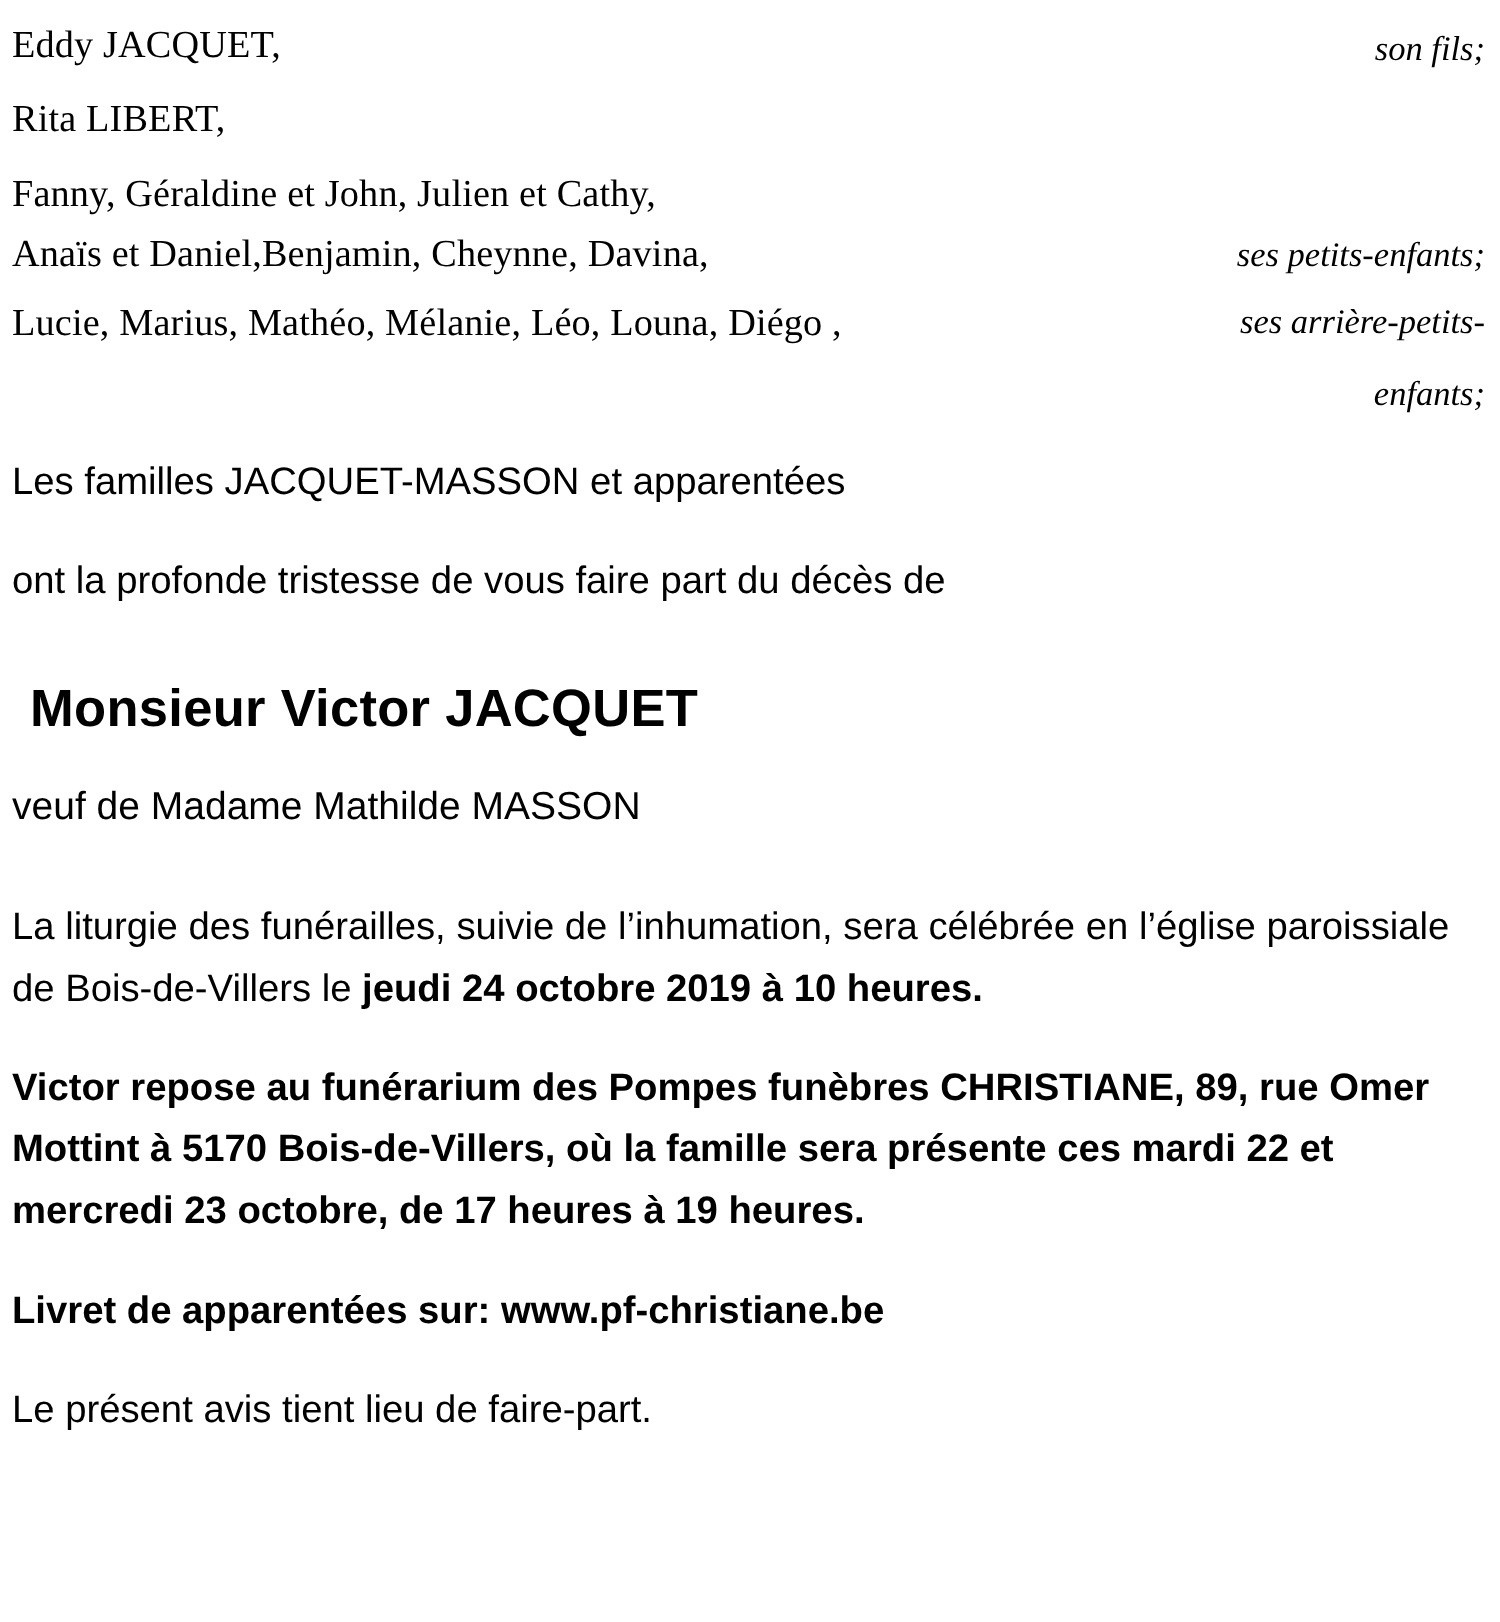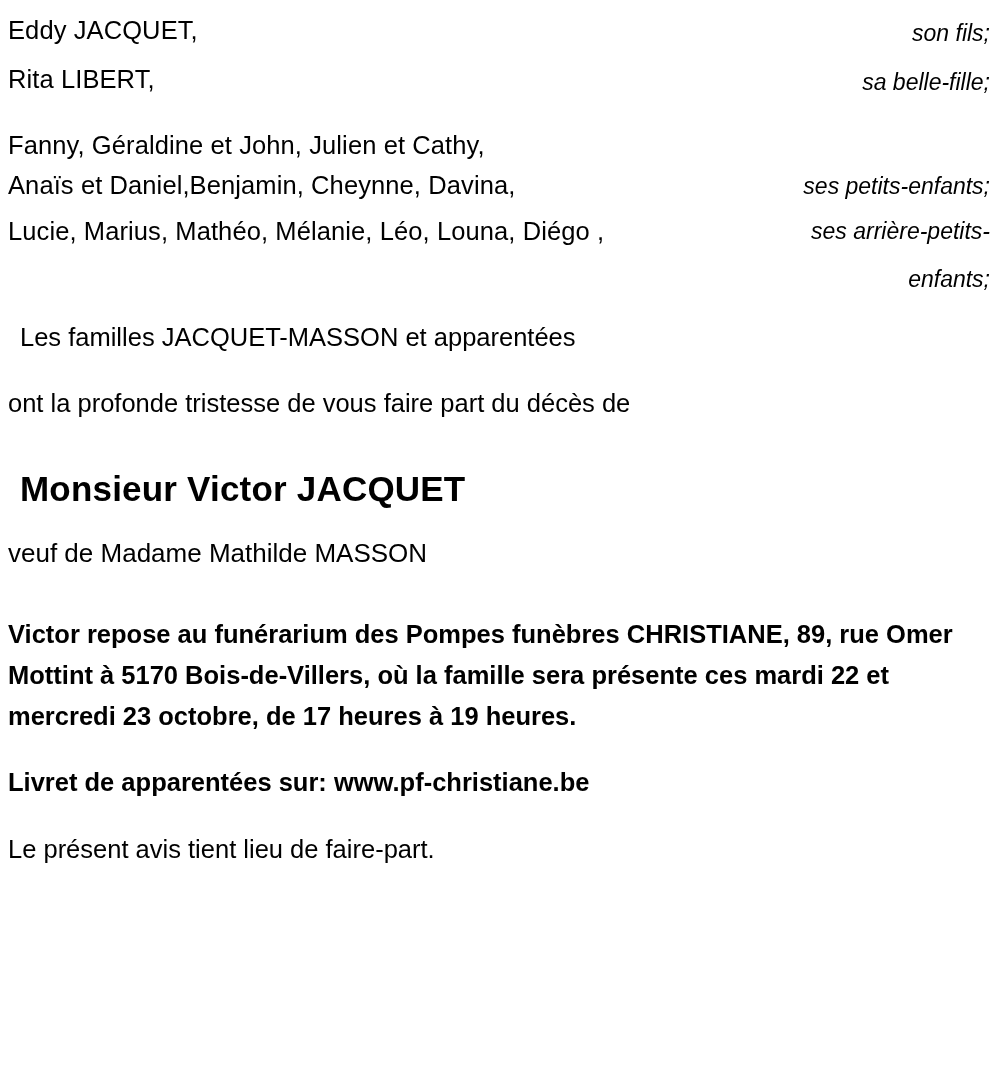--- a/index.html
+++ b/index.html
@@ -27,20 +27,21 @@
   
   .survivors {
     position: relative;
     padding: 6px 10px 0 8px;
   }
   .srow {
     display: flex;
     align-items: flex-start;
     justify-content: space-between;
     width: 100%;
+    font-family: Liberation Serif, serif;
   }
   .names {
     flex: 0 1 auto;
     font-size: 25.5px;
     line-height: 40px;
     font-weight: 400;
     letter-spacing: 0.1px;
     white-space: pre-line;
     padding-top: 4px;
   }
@@ -49,37 +50,37 @@
     font-size: 23px;
     line-height: 34px;
     font-style: italic;
     text-align: right;
     align-self: flex-end;
     max-width: 250px;
     white-space: pre-line;
     padding-bottom: 2px;
   }
   .srow.r1 { margin-bottom: 5px; }
-  .srow.r2 { margin-bottom: 22px; }
+  .srow.r2 { margin-bottom: 6px; flex-direction: column; }
   .srow.r3 { margin-bottom: 2px; align-items: center; }
   .srow.r4 { margin-bottom: 8px; }
 
   .srow.r1 .relation { padding-bottom: 0px; }
   .srow.r2 .relation { padding-bottom: 0px; }
   .srow.r3 .relation { padding-bottom: 2px; }
   .srow.r4 .relation { line-height: 48px; padding-bottom: 0px; }
 
   
   .para {
     padding: 0 10px 0 8px;
     font-size: 25.5px;
     line-height: 40px;
     font-weight: 400;
   }
-  .para.families { margin-top: 14px; margin-left: 12px; }
+  .para.families { margin-top: 14px; }
   .para.announce { margin-top: 16px; }
 
   .deceased-name {
     padding: 0 10px 0 20px;
     font-size: 35px;
     line-height: 44px;
     font-weight: 700;
     margin-top: 44px;
     letter-spacing: 0.2px;
   }
@@ -118,21 +119,20 @@
 
   <section class="survivors">
 
     <div class="srow r1">
       <div class="names">Eddy JACQUET,</div>
       <div class="relation">son fils;</div>
     </div>
 
     <div class="srow r2">
       <div class="names">Rita LIBERT,</div>
-      <div class="relation">sa belle-fille;</div>
     </div>
 
     <div class="srow r3">
       <div class="names">Fanny, Géraldine et John, Julien et Cathy,
 Anaïs et Daniel,Benjamin, Cheynne, Davina,</div>
       <div class="relation">ses petits-enfants;</div>
     </div>
 
     <div class="srow r4">
       <div class="names">Lucie, Marius, Mathéo, Mélanie, Léo, Louna, Diégo ,</div>
@@ -145,20 +145,21 @@
   <p class="para families">Les familles JACQUET-MASSON et apparentées</p>
 
   <p class="para announce">ont la profonde tristesse de vous faire part du décès de</p>
 
   <h1 class="deceased-name">Monsieur Victor JACQUET</h1>
   <p class="spouse">veuf de Madame Mathilde MASSON</p>
 
   <section class="body-block">
 
 
+    <p class="body-para"><span>La liturgie des funérailles, suivie de l’inhumation, sera célébrée en l’église paroissiale de Bois-de-Villers le </span><b>jeudi 24 octobre 2019 à 10 heures.</b></p>
 
 
     <p class="body-para bold">Victor repose au funérarium des Pompes funèbres CHRISTIANE, 89, rue Omer Mottint à 5170 Bois-de-Villers, où la famille sera présente ces mardi 22 et mercredi 23 octobre, de 17 heures à 19 heures.</p>
 
     <p class="body-para bold-line">Livret de apparentées sur: www.pf-christiane.be</p>
 
     <p class="body-para last">Le présent avis tient lieu de faire-part.</p>
 
   </section>
 

